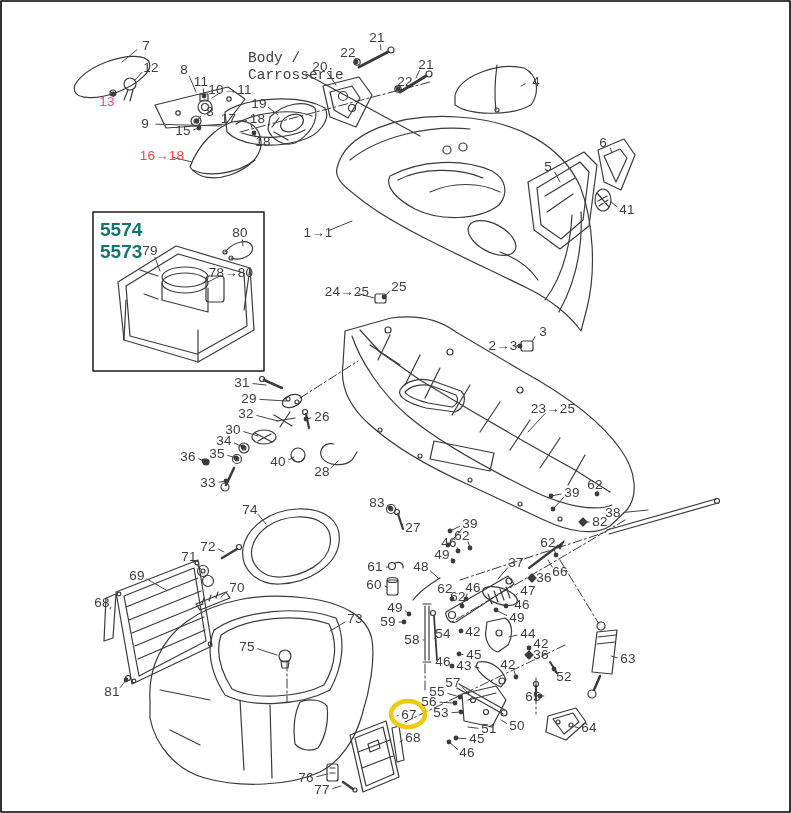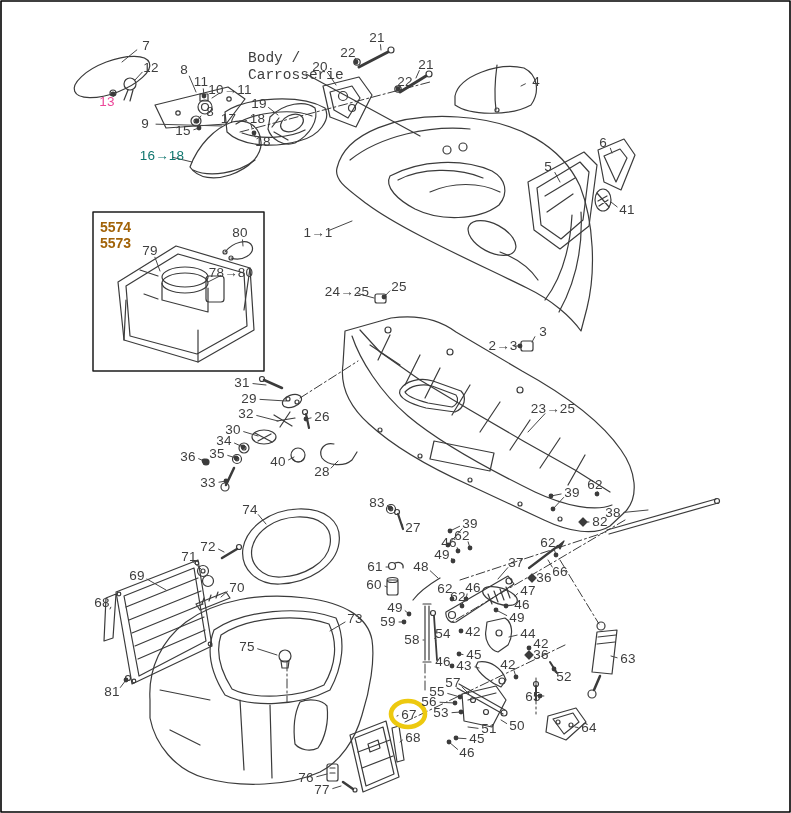--- a/index.html
+++ b/index.html
@@ -2,21 +2,21 @@
 <html><head>
 <meta charset="utf-8">
 <style>
   html,body{margin:0;padding:0;background:#fff;}
   #stage{position:relative;width:791px;height:813px;background:#fff;overflow:hidden;
          font-family:"Liberation Sans",sans-serif;}
   #art{position:absolute;left:0;top:0;}
   .co-label{position:absolute;font-size:13.5px;color:#3e3e3e;transform:translate(-50%,-50%);
             white-space:nowrap;letter-spacing:.2px;line-height:1;}
   .note-label{position:absolute;font-size:14.5px;color:#3e3e3e;line-height:1.15;font-family:Liberation Mono, monospace;}
-  .model-label{position:absolute;font-size:14px;font-weight:bold;color:#a16207;line-height:1.15;}
+  .model-label{position:absolute;font-size:19px;font-weight:bold;color:#0f766e;line-height:1.15;}
 </style>
 </head>
 <body>
 
 <div id="stage">
 
 <svg id="art" width="791" height="813" viewBox="0 0 791 813" fill="none" stroke="#3b3b3b" stroke-width="1.2" stroke-linecap="round" stroke-linejoin="round">
 
   <rect x="1" y="1" width="789" height="811" stroke="#000" stroke-width="1.6"></rect>
 
@@ -429,21 +429,21 @@
 <div id="label-layer">
       <div class="co-label" style="left: 146px; top: 46px; color: rgb(62, 62, 62);">7</div>
       <div class="co-label" style="left: 151px; top: 68px; color: rgb(62, 62, 62);">12</div>
       <div class="co-label" style="left: 184px; top: 70px; color: rgb(62, 62, 62);">8</div>
       <div class="co-label" style="left: 107px; top: 102px; color: #ec4899;">13</div>
       <div class="co-label" style="left: 145px; top: 124px; color: rgb(62, 62, 62);">9</div>
       <div class="co-label" style="left: 201px; top: 82px; color: rgb(62, 62, 62);">11</div>
       <div class="co-label" style="left: 230px; top: 90px; color: rgb(62, 62, 62);">10→11</div>
       <div class="co-label" style="left: 210px; top: 112px; color: rgb(62, 62, 62);">8</div>
       <div class="co-label" style="left: 183px; top: 131px; color: rgb(62, 62, 62);">15</div>
-      <div class="co-label" style="left: 162px; top: 156px; color: #0f766e; text-align: right;">16→18</div>
+      <div class="co-label" style="left: 162px; top: 156px; color: #ef4444; text-align: right;">16→18</div>
       <div class="co-label" style="left: 243px; top: 119px; color: rgb(62, 62, 62);">17→18</div>
       <div class="co-label" style="left: 263px; top: 142px; color: rgb(62, 62, 62);">18</div>
       <div class="co-label" style="left: 259px; top: 104px; color: rgb(62, 62, 62);">19</div>
       <div class="co-label" style="left: 320px; top: 67px; color: rgb(62, 62, 62);">20</div>
       <div class="co-label" style="left: 348px; top: 53px; color: rgb(62, 62, 62);">22</div>
       <div class="co-label" style="left: 377px; top: 38px; color: rgb(62, 62, 62);">21</div>
       <div class="co-label" style="left: 426px; top: 65px; color: rgb(62, 62, 62);">21</div>
       <div class="co-label" style="left: 405px; top: 82px; color: rgb(62, 62, 62);">22</div>
       <div class="co-label" style="left: 536px; top: 82px; color: rgb(62, 62, 62);">4</div>
       <div class="co-label" style="left: 603px; top: 143px; color: rgb(62, 62, 62);">6</div>

